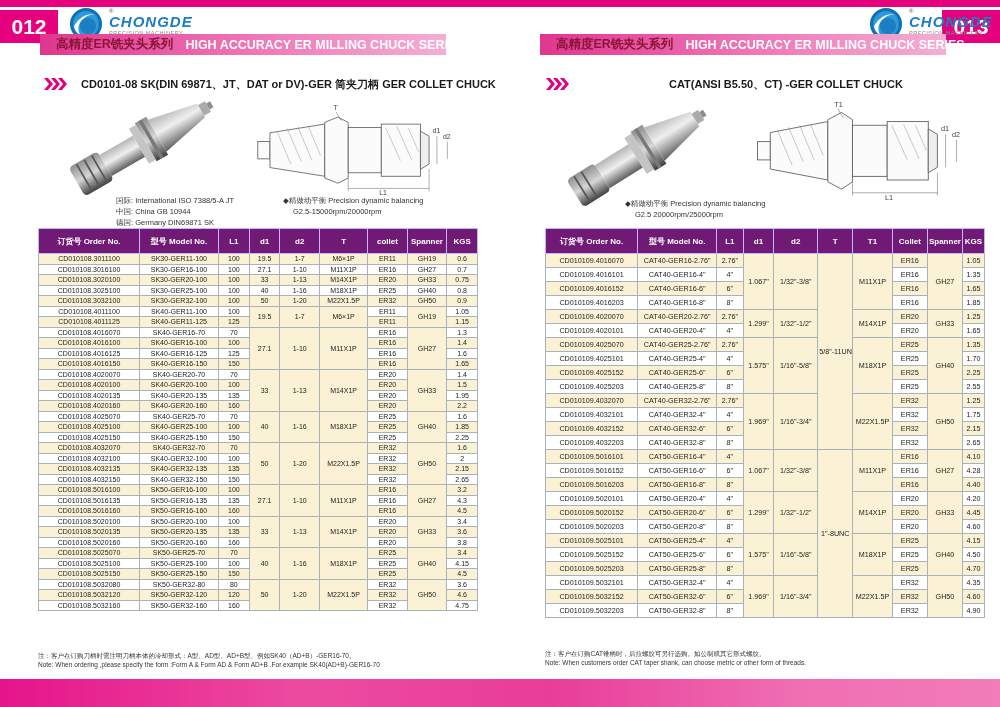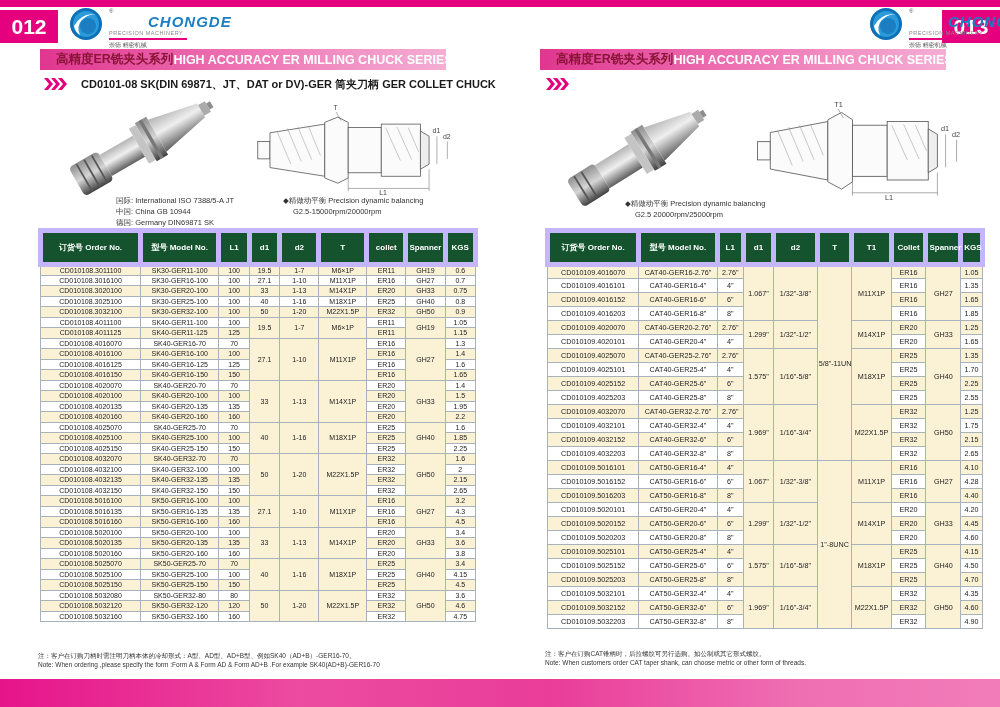--- a/index.html
+++ b/index.html
@@ -9,29 +9,29 @@
   .topstrip { position:absolute; top:0; left:0; width:1000px; height:7px; background:#e5007d; }
   .pagenum { position:absolute; top:10px; width:58px; height:33px; background:#e5007d; color:#fff;
              font-size:21px; font-weight:bold; display:flex; align-items:center; justify-content:center; }
   .pagenum.pn-left { left:0; }
   .pagenum.pn-right { right:0; }
 
   .logo { position:absolute; top:6px; display:flex; align-items:flex-start; gap:5px; }
   .logo.lg-left { left:68px; }
   .logo.lg-right { left:868px; }
   .logo-text { display:flex; flex-direction:column; line-height:1; padding-top:4px; }
-  .logo-brand { color:#1b7ec2; font-weight:bold; font-size:15px; letter-spacing:1px; font-style:italic;margin-left:39px; }
+  .logo-brand { color:#1b7ec2; font-weight:bold; font-size:15px; letter-spacing:1px; font-style:italic; }
   .logo-sub { color:#8a8a8a; font-size:5.5px; letter-spacing:.5px; margin-top:2px;
               border-bottom:2px solid #e5007d; padding-bottom:1px; width:78px; }
   .logo-cn { color:#555; font-size:6px; margin-top:2px; }
   .logo-reg { color:#555; font-size:6px; margin-top:-2px; }
 
-  .banner { position:absolute; top:49px; width:406px; height:21px;
+  .banner { position:absolute; top:34px; width:406px; height:21px;
             background:linear-gradient(90deg,#e0368f 0%,#ef7ab8 55%,#f4aed4 100%);
-            display:flex; align-items:center; padding:0 16px;
+            display:flex; align-items:center; gap:12px; padding:0 16px;
             font-weight:bold; font-size:12.5px; white-space:nowrap; }
   .banner.b-left { left:40px; }
   .banner.b-right { left:540px; }
   .banner .cn { color:#8b1538; }
   .banner .en { color:#ffffff; }
 
   .heading { position:absolute; top:76px; display:flex; gap:13px; align-items:flex-start;
              font-size:11px; font-weight:bold; color:#1a1a1a; line-height:1.5; }
   .heading.h-left { left:44px; }
   .heading.h-right { left:546px; }
@@ -45,22 +45,22 @@
   .draw-r  { left:740px; top:96px; }
 
   .standards { position:absolute; left:116px; top:196px; font-size:7.5px; color:#333; line-height:1.45; }
   .balancing { position:absolute; font-size:7.5px; color:#333; line-height:1.45; }
   .bal-left { left:283px; top:196px; }
   .bal-right { left:625px; top:199px; }
 
   table.spec { border-collapse:collapse; table-layout:fixed; width:440px; position:absolute; top:228px; }
   #left-table { left:38px; }
   #right-table { left:545px; }
-  table.spec th { background:#14532d; color:#fff; font-size:8px; font-weight:bold; height:34px;
-                  border:5px solid #c4b5fd; padding:0 1px; }
+  table.spec th { background:#701a75; color:#fff; font-size:8px; font-weight:bold; height:25px;
+                  border:1px solid #c4b5fd; padding:0 1px; }
   table.spec td { border:1px solid #a8b2ba; text-align:center; padding:0 1px;
                   font-size:7px; color:#222; background:#fff; overflow:hidden; }
   #left-table td { height:10.5px; }
   #right-table td { height:14px; font-size:7.2px; }
   table.spec tbody tr:nth-child(odd) td { background:#fbf1d5; }
   table.spec td.merged { background:#fbf1d5; }
   #left-table  th:nth-child(1){width:23%} #left-table th:nth-child(2){width:18%}
   #left-table  th:nth-child(3){width:7%}  #left-table th:nth-child(4){width:7%}
   #left-table  th:nth-child(5){width:9%}  #left-table th:nth-child(6){width:11%}
   #left-table  th:nth-child(7){width:9%}  #left-table th:nth-child(8){width:9%}
@@ -134,20 +134,21 @@
     </svg>
     <span>CD0101-08   SK(DIN 69871、JT、DAT or DV)-GER 筒夹刀柄  GER COLLET CHUCK</span>
   </div>
   <div class="heading h-right">
     <svg class="chev" width="24" height="12" viewBox="0 0 24 12">
       <path d="M0 0 L5 6 L0 12 L4 12 L9 6 L4 0 Z" fill="#e5007d"></path>
       <path d="M7 0 L12 6 L7 12 L11 12 L16 6 L11 0 Z" fill="#e5007d"></path>
       <path d="M14 0 L19 6 L14 12 L18 12 L23 6 L18 0 Z" fill="#e5007d"></path>
     </svg>
     <span>
+      <span class="h2line">CAT(ANSI B5.50、CT) -GER COLLET CHUCK</span>
     </span>
   </div>
 
   <svg class="figure photo-l" width="180" height="105" viewBox="0 0 200 120">
     <defs>
       <linearGradient id="gA" x1="0" y1="0" x2="0" y2="1">
         <stop offset="0" stop-color="#b5b5b5"></stop>
           <stop offset=".45" stop-color="#efefef"></stop>
           <stop offset="1" stop-color="#5e5e5e"></stop>
       </linearGradient>

